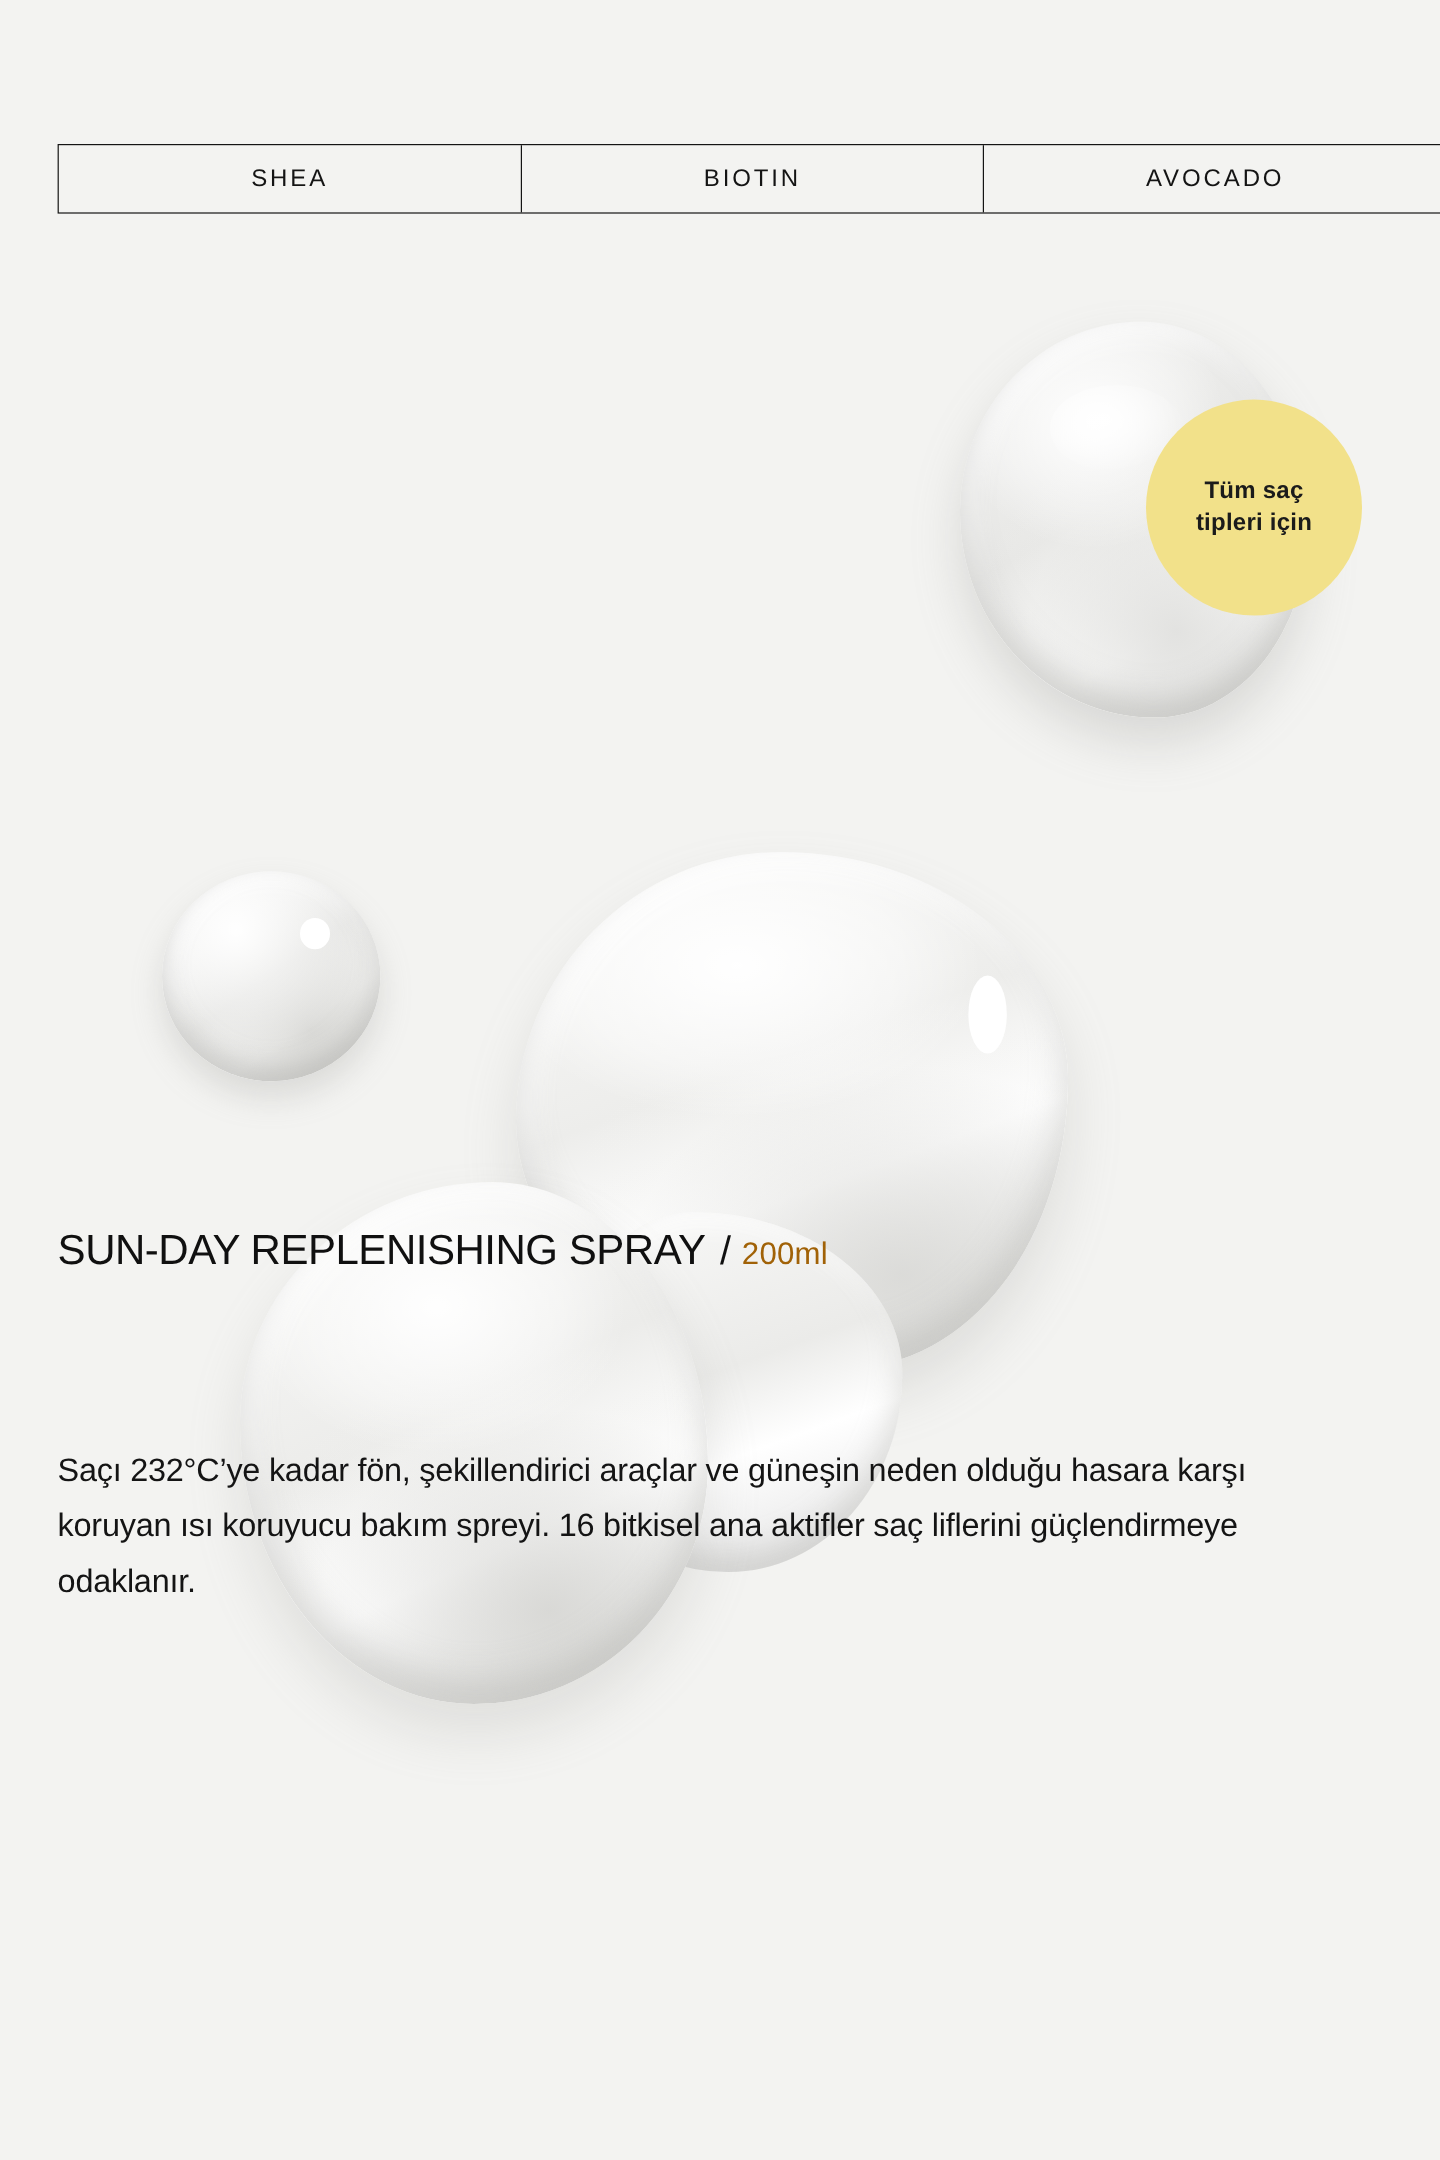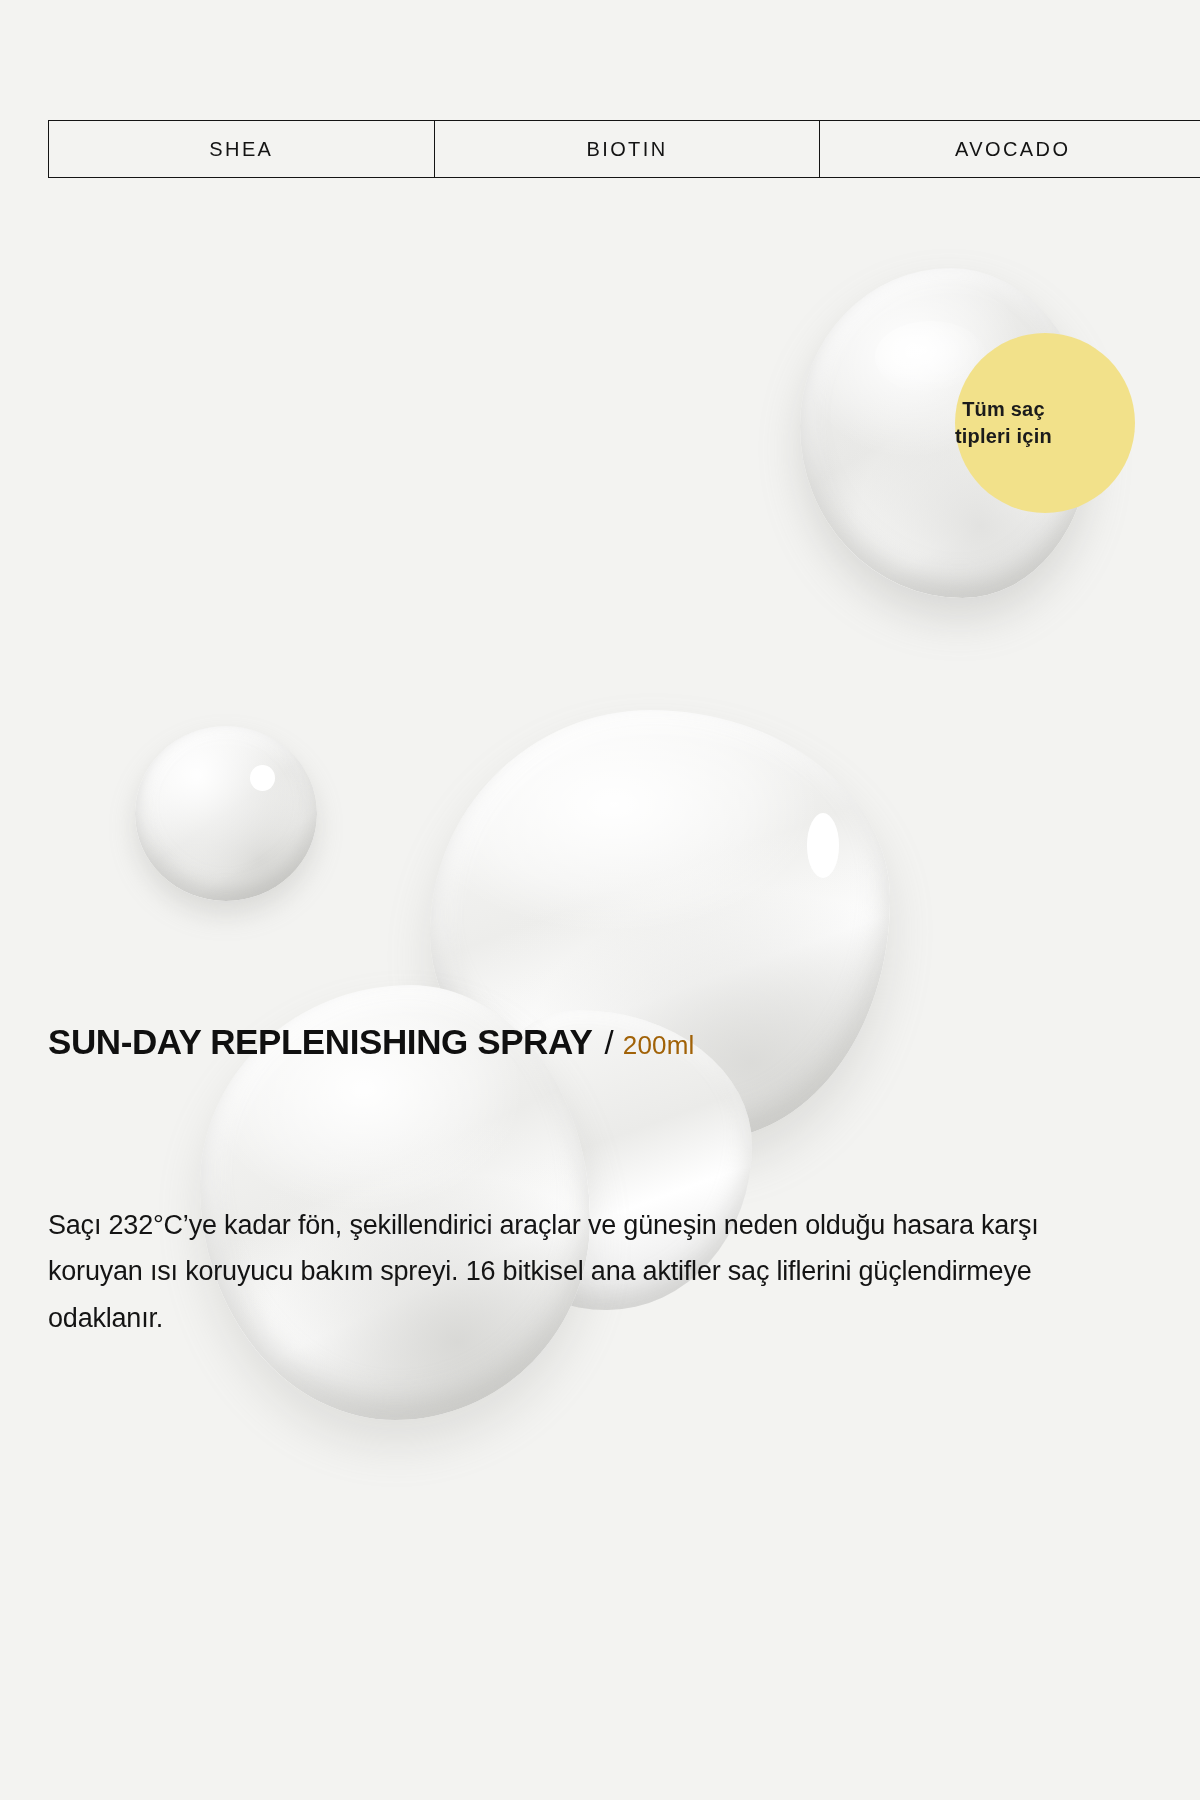--- a/index.html
+++ b/index.html
@@ -181,20 +181,21 @@
   .badge {
     position: absolute;
     left: 955px;
     top: 333px;
     width: 180px;
     height: 180px;
     border-radius: 50%;
     background: #f2e18a;
     display: flex;
     align-items: center;
+    justify-content: center;
     text-align: center;
     box-sizing: border-box;
   }
   .badge-text {
     font-size: 20px;
     line-height: 1.35;
     font-weight: 700;
     color: #1b1b1b;
     letter-spacing: 0.2px;
     white-space: pre-line;
@@ -204,21 +205,21 @@
   .title-row {
     position: absolute;
     left: 48px;
     top: 1022px;
     display: flex;
     align-items: baseline;
     gap: 0;
   }
   .product-title {
     font-size: 35px;
-    font-weight: 700;
+    font-weight: 400;
     letter-spacing: -0.4px;
     color: #101010;
   }
   .title-sep {
     font-size: 33px;
     font-weight: 400;
     color: #101010;
     margin: 0 9px 0 12px;
   }
   .product-volume {

